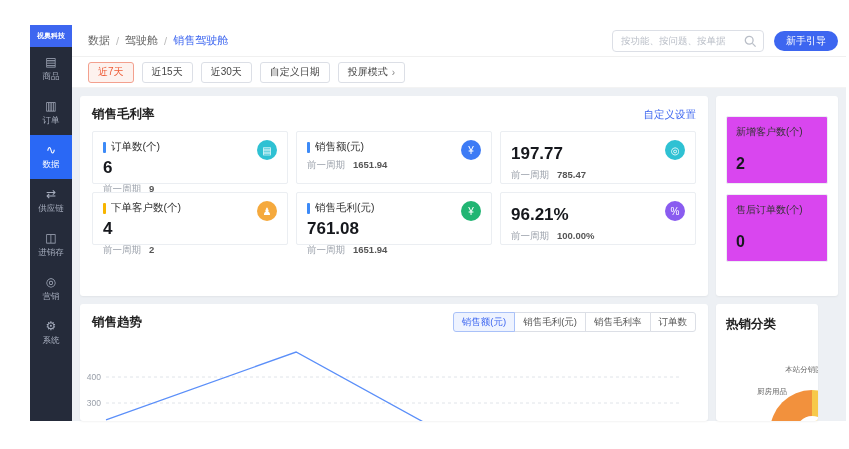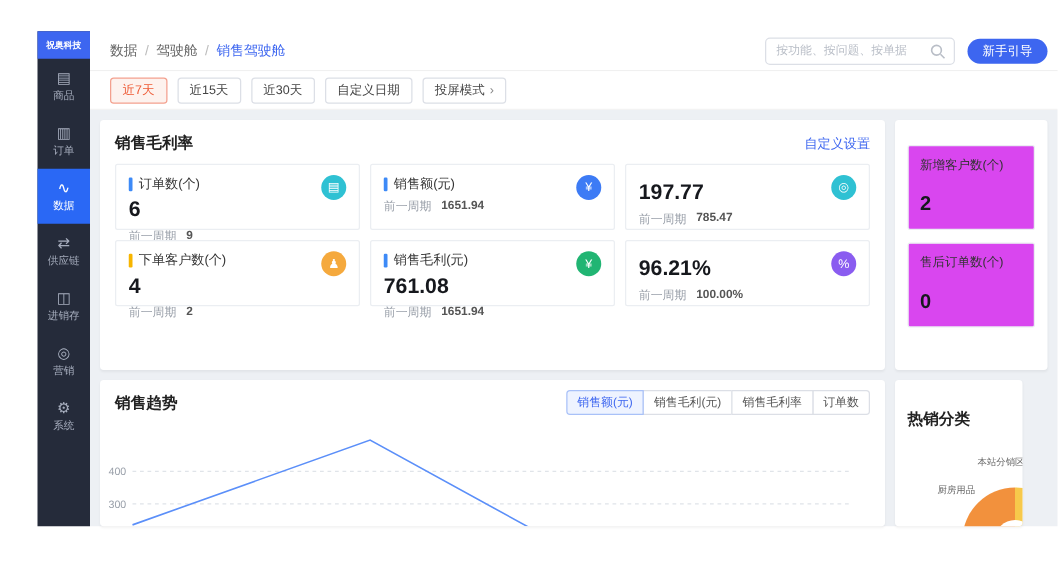--- a/index.html
+++ b/index.html
@@ -66,21 +66,21 @@
 
   #trend-card { left:8px; top:216px; width:628px; height:117px; padding:8px 12px; overflow:hidden; }
   .seg { margin-left:auto; display:flex; }
   .seg button { font-size:9.5px; height:20px; padding:0 8px; border:1px solid #dcdfe6; background:#fff;
                 color:#555; margin-left:-1px; cursor:pointer; font-family:inherit; }
   .seg button:first-child { border-radius:3px 0 0 3px; margin-left:0; }
   .seg button:last-child { border-radius:0 3px 3px 0; }
   .seg button.active { color:#3d66f0; border-color:#a9c1f8; background:#eef3ff; z-index:1; position:relative; }
   #trend-svg { position:absolute; left:6px; top:34px; }
 
-  #hot-card { left:644px; top:216px; width:102px; height:117px; padding:23px 10px; overflow:hidden; }
+  #hot-card { left:644px; top:216px; width:102px; height:117px; padding:12px 10px; overflow:hidden;text-align:center; }
   .donut { position:absolute; left:54px; top:86px; width:84px; height:84px; border-radius:50%; }
   .donut::after { content:""; position:absolute; left:26px; top:26px; width:32px; height:32px;
                   border-radius:50%; background:#fff; }
   .callout { position:absolute; font-size:7.5px; color:#666; line-height:1.25; width:44px; }
   .callout-1 { left:66px; top:30px; }
   .callout-2 { left:34px; top:52px; }
   .callout span { display:block;margin-top:31px; }
 </style>
 </head>
 <body>

